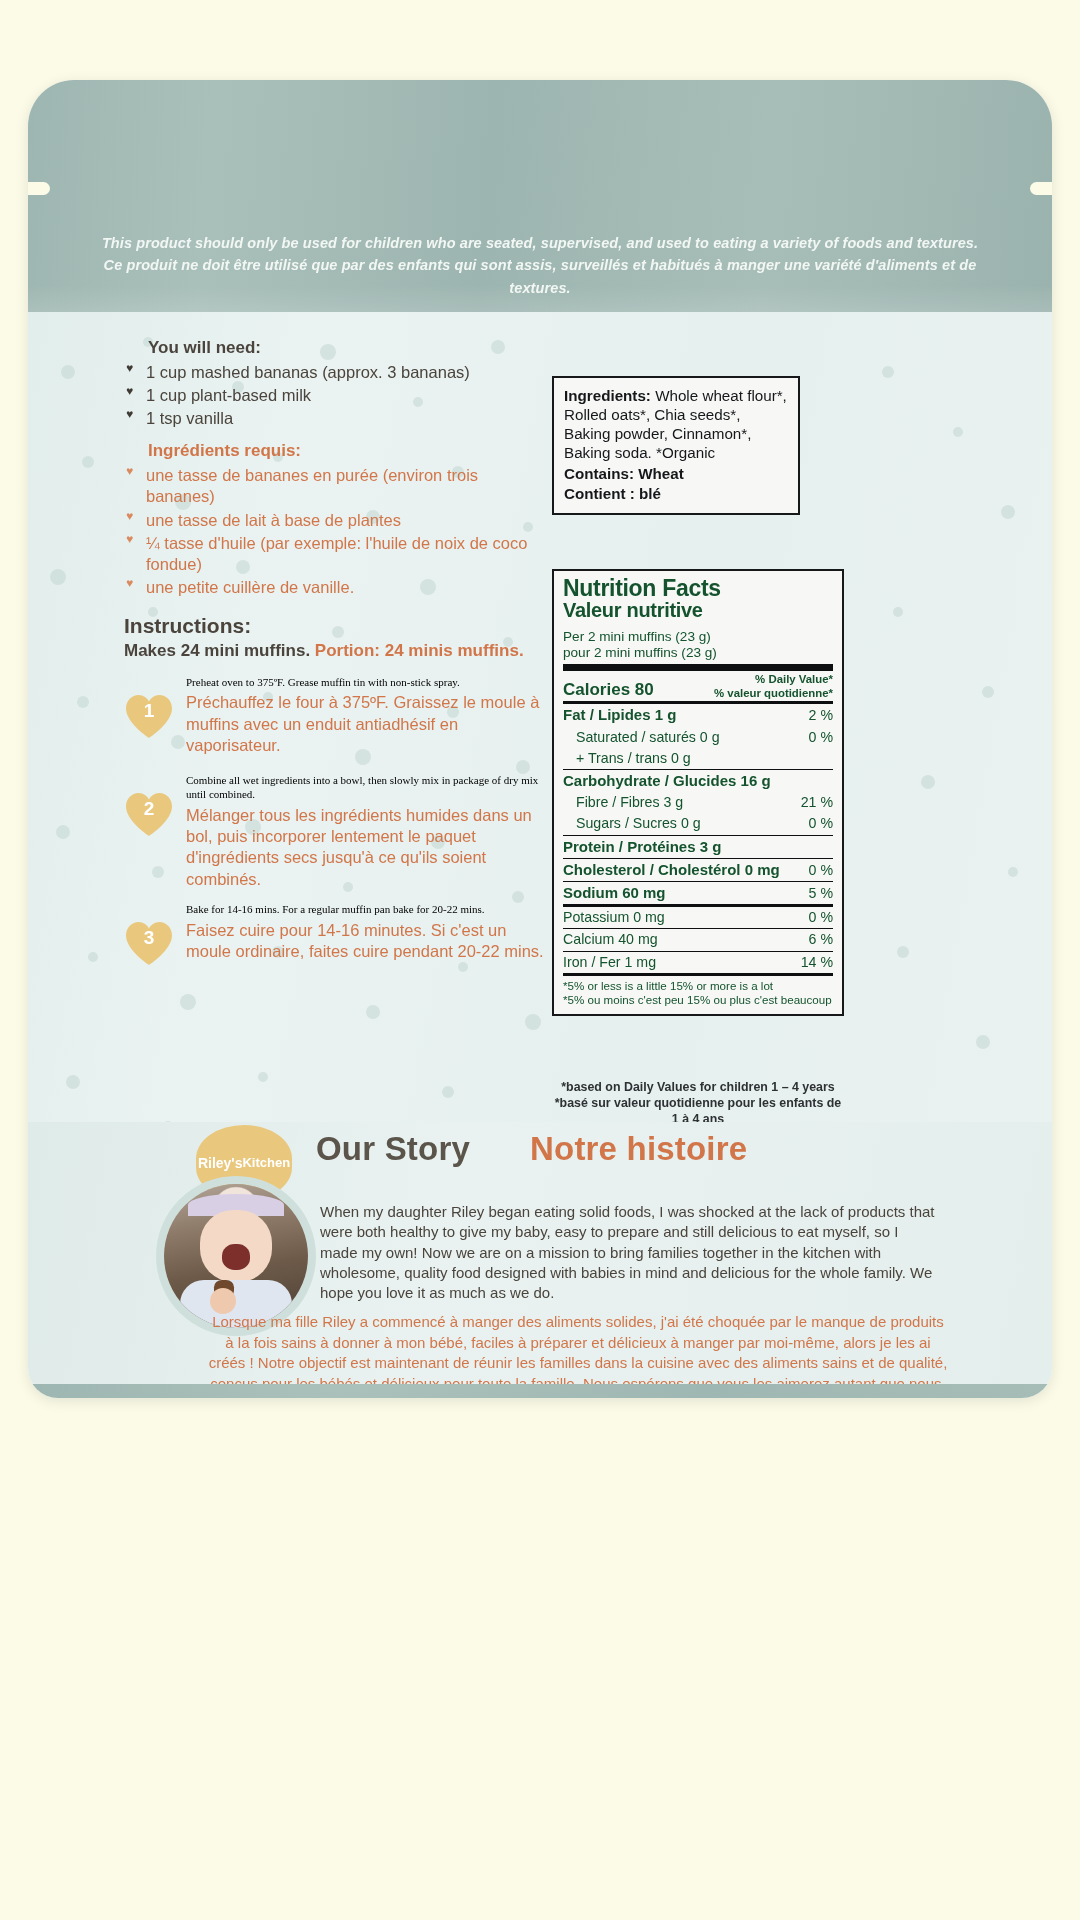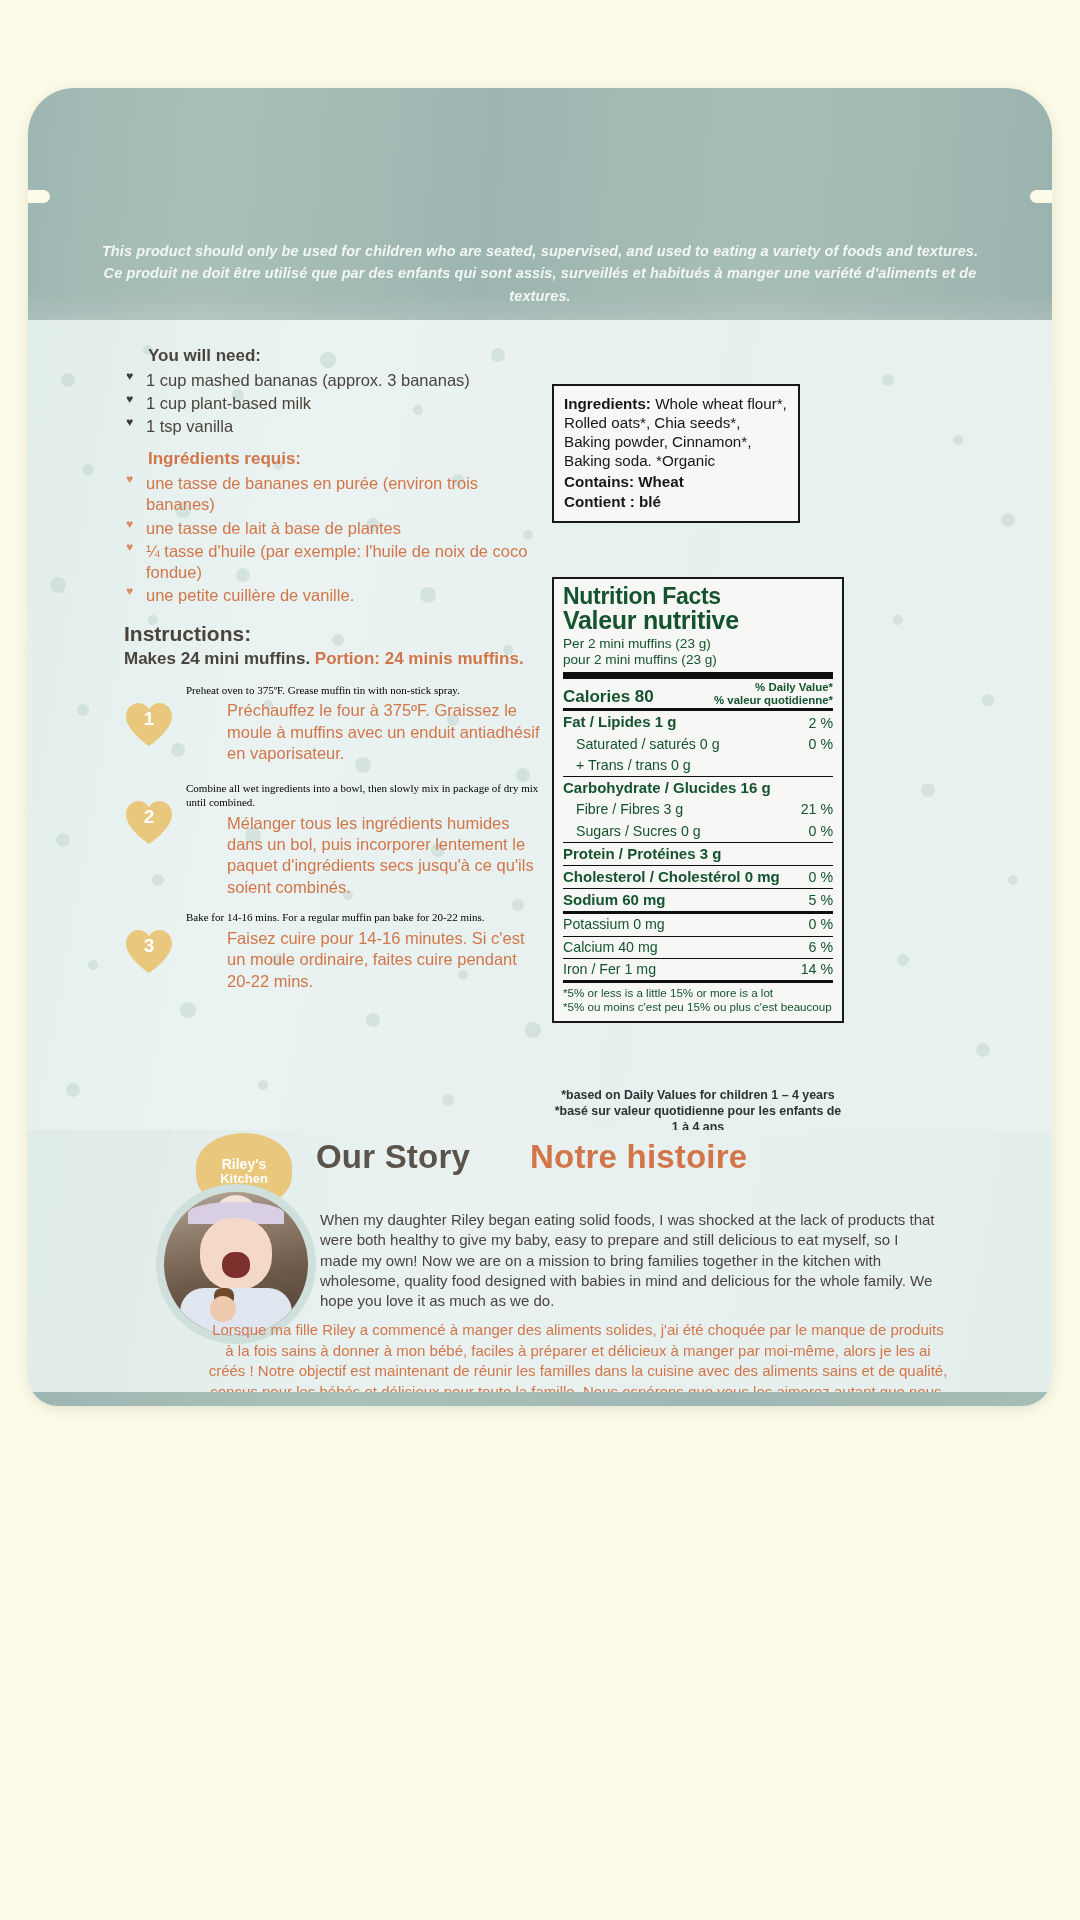--- a/index.html
+++ b/index.html
@@ -7,21 +7,21 @@
     width: 1080px; height: 1920px;
     background: #fbfbe8;
     font-family: "Liberation Sans", sans-serif;
     overflow: hidden;
     position: relative;
   }
 
   
   #pouch {
     position: absolute;
-    left: 28px; top: 88px;
+    left: 28px; top: 80px;
     width: 1024px; height: 1318px;
     background: #ffffff;
     border-radius: 46px 46px 30px 30px;
     overflow: hidden;
     box-shadow: 0 3px 14px rgba(0,0,0,.10);
   }
 
   
   #top-band {
     position: absolute; left: 0; top: 0; width: 100%; height: 232px;
@@ -74,38 +74,38 @@
   .step { position: relative; min-height: 86px; margin-bottom: 12px; padding-left: 62px; }
   .heart {
     position: absolute; left: 0; top: 18px; width: 50px; height: 46px;
   }
   .heart svg { display:block; }
   .heart .num {
     position: absolute; left: 0; top: 7px; width: 50px; text-align: center;
     font-size: 19px; font-weight: 700; color: #fff;
   }
   .step .en { font-size: 11px; line-height: 1.3; color:#000000;font-family:Liberation Serif, serif; }
-  .step .fr { font-size: 16.5px; line-height: 1.3; color:#d2764a; margin-top: 3px; margin-left: 41px; }
+  .step .fr { font-size: 16.5px; line-height: 1.3; color:#d2764a; margin-top: 3px; }
 
   
   #ing-box {
     position: absolute; left: 524px; top: 296px; width: 248px;
     border: 2.5px solid #16181a; background:#f7f8f6; padding: 8px 10px 9px 10px;
   }
   #ing-box p { font-size: 15.2px; line-height: 1.26; color:#15171a; margin-bottom: 1px; }
   #ing-box b { font-weight: 700; }
 
   #nf {
     position: absolute; left: 524px; top: 489px; width: 292px;
     border: 2.5px solid #16181a; background:#f7f8f6;
     padding: 6px 9px 7px 9px; color:#14532d;
     font-family: "Liberation Sans", sans-serif;
   }
   #nf .t1 { font-size: 23px; font-weight: 700; line-height: 1.02; letter-spacing:-.3px;}
-  #nf .t2 { font-size: 25px; font-weight: 700; line-height: 1.02; letter-spacing:-.3px; margin-bottom: 2px;}
+  #nf .t2 { font-size: 20px; font-weight: 700; line-height: 1.02; letter-spacing:-.3px; margin-bottom: 8px;}
   #nf .serv { font-size: 13.6px; line-height: 1.2; }
   .rule-thick { border-top: 7px solid #0d0f11; margin: 3px 0 0 0; }
   .rule-med { border-top: 3.5px solid #0d0f11; margin: 0; }
   .rule-thin { border-top: 1.2px solid #0d0f11; margin: 0; }
 
   .nrow { display:flex; justify-content:space-between; align-items:flex-end; font-size: 14.2px; line-height:1.35; padding: 1px 0; }
   .nrow .lbl { flex: 1 1 auto; }
   .nrow .dv { flex: 0 0 auto; padding-left: 6px; white-space: nowrap; }
   .nrow.b .lbl { font-weight: 700; font-size: 15px; }
   .nrow .ind { padding-left: 13px; }
@@ -119,21 +119,21 @@
   }
 
   
   #story-band {
     position: absolute; left: 0; top: 1042px; width: 100%; height: 262px;
     background: linear-gradient(100deg,#dfebe9 0%,#e9f2f0 40%,#e4eeec 100%);
   }
   #logo-badge {
     position:absolute; left: 168px; top: 1045px; width: 96px; height: 76px;
     background:#e9c87e; border-radius: 50%/44%;
-    display:flex; flex-direction:column; align-items:center; justify-content:center;
+    display:flex; flex-direction:row; align-items:center; justify-content:center;
     color:#fff; font-weight:700; font-size: 14px; line-height:1.05; text-align:center;
   }
   #logo-badge .l2 { font-size: 13px; }
   #our-story {
     position:absolute; left: 288px; top: 1050px;
     font-size: 33px; font-weight: 700; color:#5b544b; letter-spacing:.2px;
   }
   #notre-histoire {
     position:absolute; left: 502px; top: 1050px;
     font-size: 33px; font-weight: 700; color:#d2764a; letter-spacing:.2px;

